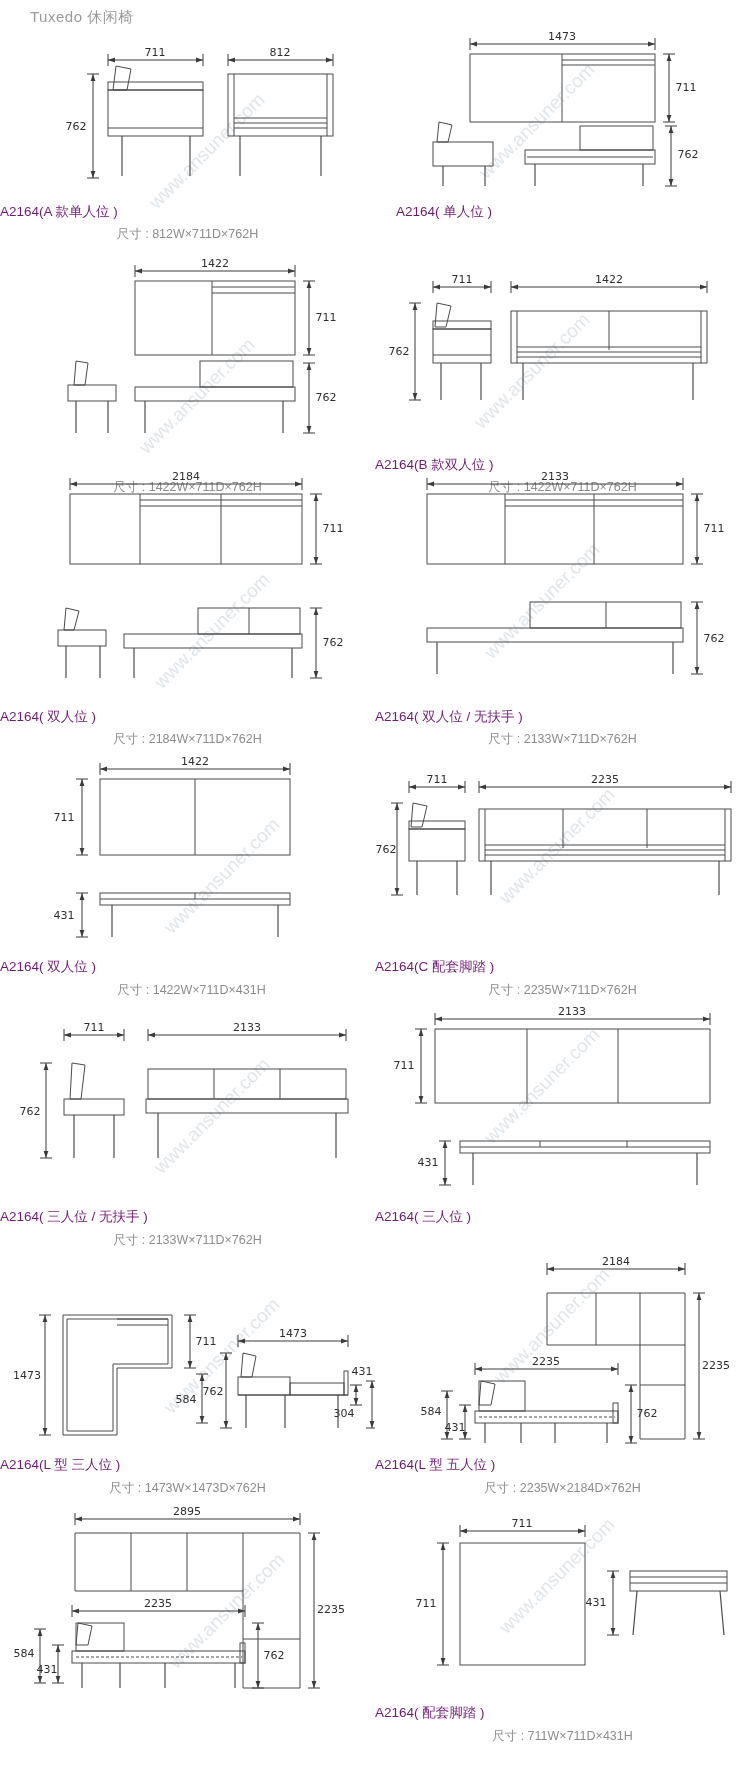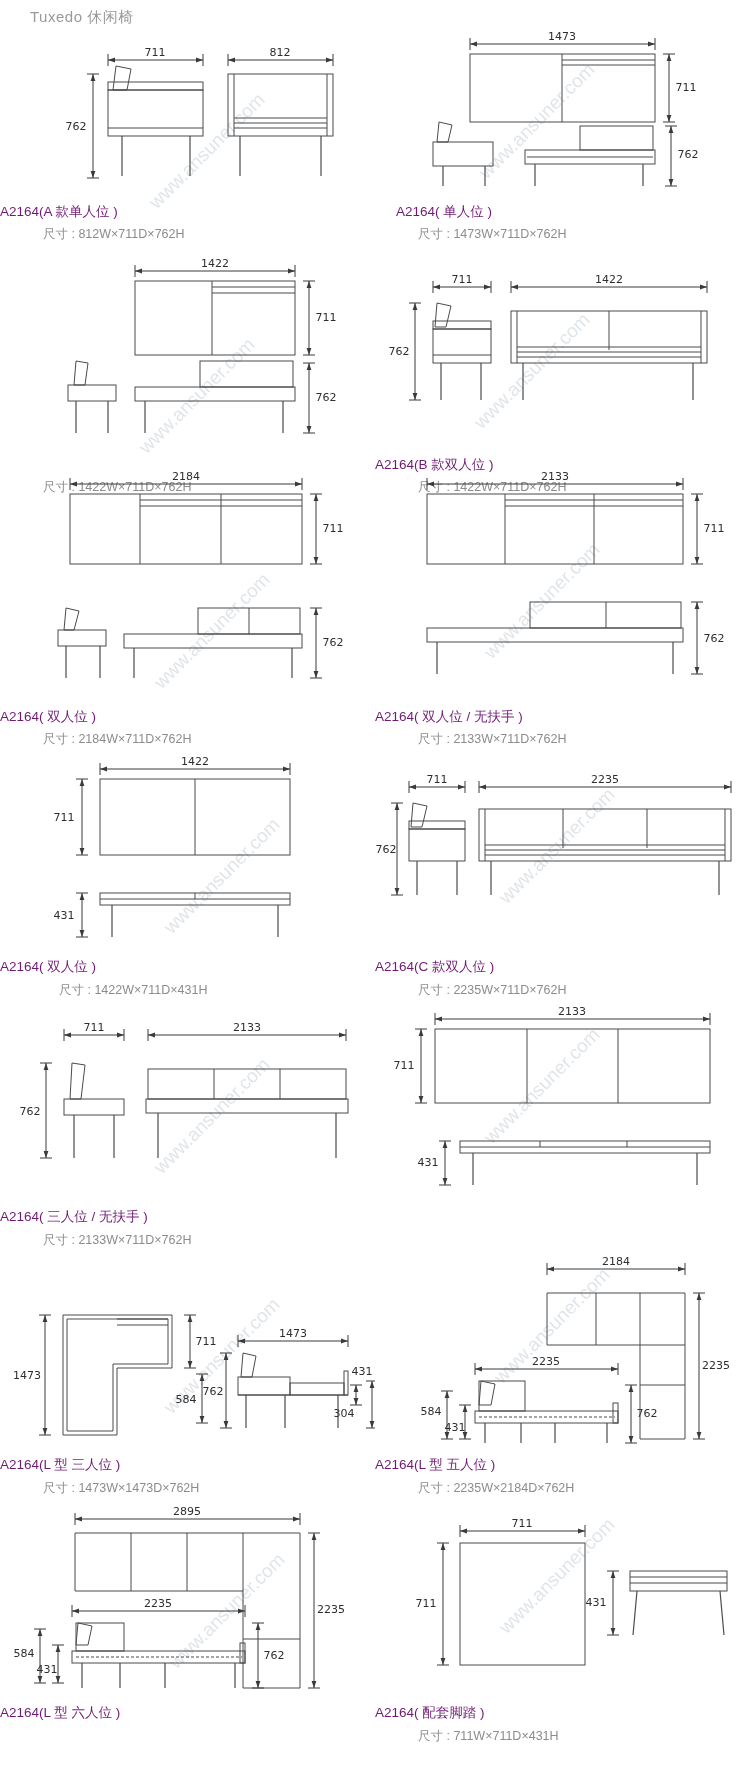--- a/index.html
+++ b/index.html
@@ -3,21 +3,21 @@
 <meta charset="utf-8">
 <style>
   html,body{margin:0;padding:0;background:#fff;}
   #page{position:relative;width:750px;height:1790px;background:#fff;overflow:hidden;
         font-family:"Liberation Sans",sans-serif;}
   #title{position:absolute;left:30px;top:8px;font-size:15px;color:#9a9a9a;letter-spacing:.5px;text-align:center;}
   .wm{position:absolute;transform:rotate(-45deg);font-size:19px;color:#c6d0d8;opacity:.55;
       white-space:nowrap;pointer-events:none;}
   .cell{position:absolute;}
   .lb{position:absolute;width:375px;text-align:left;font-size:13.5px;color:#701a75;}
-  .sz{position:absolute;width:375px;text-align:left;font-size:12.5px;color:#8c8c8c;margin-left:43px;}
+  .sz{position:absolute;width:375px;text-align:center;font-size:12.5px;color:#8c8c8c;}
   svg .o{fill:none;stroke:#4b4b4b;stroke-width:1;}
   svg .f{fill:none;stroke:#4b4b4b;stroke-width:1.2;}
   svg .d{stroke:#3a3a3a;stroke-width:1;marker-start:url(#ms);marker-end:url(#me);}
   svg .t{stroke:#3a3a3a;stroke-width:1;}
   svg .x{font-size:11px;font-family:"DejaVu Sans",sans-serif;fill:#2e2e2e;text-anchor:middle;}
   svg .ds{stroke-dasharray:3 2;}
 </style>
 </head>
 <body>
 
@@ -117,21 +117,20 @@
         <rect x="150" y="120" width="130" height="14"></rect>
       <line x1="152" y1="127" x2="278" y2="127"></line>
       <line class="f" x1="160" y1="134" x2="160" y2="156"></line>
         <line class="f" x1="268" y1="134" x2="268" y2="156"></line>
     </g>
   </svg>
 
   <div class="lb" style="left:0;top:203px">A2164(A 款单人位 )</div>
   <div class="sz" style="left:0;top:226px">尺寸 : 812W×711D×762H</div>
   <div class="lb" style="left:396px;top:203px">A2164( 单人位 )</div>
-  <div class="sz" style="left:375px;top:226px">尺寸 : 1473W×711D×762H</div>
 
   <svg class="cell" style="left:0;top:255px" width="375" height="195">
     <g>
       <line class="d" x1="135" y1="16" x2="295" y2="16"></line>
         <line class="t" x1="135" y1="10" x2="135" y2="22"></line>
         <line class="t" x1="295" y1="10" x2="295" y2="22"></line>
       <text class="x" x="215" y="12">1422</text>
       <line class="d" x1="309" y1="26" x2="309" y2="100"></line>
         <line class="t" x1="303" y1="26" x2="315" y2="26"></line>
         <line class="t" x1="303" y1="100" x2="315" y2="100"></line>
@@ -332,22 +331,22 @@
         <line x1="350" y1="56" x2="350" y2="108"></line>
       <line x1="110" y1="92" x2="350" y2="92"></line>
         <line x1="110" y1="97" x2="350" y2="97"></line>
         <line x1="110" y1="102" x2="350" y2="102"></line>
       <line class="f" x1="116" y1="108" x2="116" y2="142"></line>
         <line class="f" x1="344" y1="108" x2="344" y2="142"></line>
     </g>
   </svg>
 
   <div class="lb" style="left:0;top:958px">A2164( 双人位 )</div>
-  <div class="sz" style="left:16px;top:982px">尺寸 : 1422W×711D×431H</div>
-  <div class="lb" style="left:375px;top:958px">A2164(C 款双人位 )</div>
+  <div class="sz" style="left:4px;top:982px">尺寸 : 1422W×711D×431H</div>
+  <div class="lb" style="left:375px;top:958px">A2164(C 配套脚踏 )</div>
   <div class="sz" style="left:375px;top:982px">尺寸 : 2235W×711D×762H</div>
 
   <svg class="cell" style="left:0;top:1003px" width="375" height="198">
     <g>
       <line class="d" x1="64" y1="32" x2="124" y2="32"></line>
         <line class="t" x1="64" y1="26" x2="64" y2="38"></line>
         <line class="t" x1="124" y1="26" x2="124" y2="38"></line>
       <text class="x" x="94" y="28">711</text>
       <line class="d" x1="148" y1="32" x2="346" y2="32"></line>
         <line class="t" x1="148" y1="26" x2="148" y2="38"></line>
@@ -399,20 +398,21 @@
         <line x1="85" y1="144" x2="335" y2="144"></line>
       <line x1="165" y1="138" x2="165" y2="144"></line>
         <line x1="252" y1="138" x2="252" y2="144"></line>
       <line class="f" x1="98" y1="150" x2="98" y2="182"></line>
         <line class="f" x1="322" y1="150" x2="322" y2="182"></line>
     </g>
   </svg>
 
   <div class="lb" style="left:0;top:1208px">A2164( 三人位 / 无扶手 )</div>
   <div class="sz" style="left:0;top:1232px">尺寸 : 2133W×711D×762H</div>
+  <div class="lb" style="left:375px;top:1208px">A2164( 三人位 )</div>
 
   <svg class="cell" style="left:0;top:1253px" width="375" height="198">
     <g>
       <line class="d" x1="45" y1="62" x2="45" y2="182"></line>
         <line class="t" x1="39" y1="62" x2="51" y2="62"></line>
         <line class="t" x1="39" y1="182" x2="51" y2="182"></line>
       <text class="x" x="27" y="126">1473</text>
       <line class="d" x1="190" y1="62" x2="190" y2="115"></line>
         <line class="t" x1="184" y1="62" x2="196" y2="62"></line>
         <line class="t" x1="184" y1="115" x2="196" y2="115"></line>
@@ -575,16 +575,15 @@
     </g>
     <g class="o">
       <rect x="255" y="68" width="97" height="20"></rect>
       <line x1="255" y1="74" x2="352" y2="74"></line>
         <line x1="255" y1="80" x2="352" y2="80"></line>
       <line class="f" x1="262" y1="88" x2="258" y2="132"></line>
         <line class="f" x1="345" y1="88" x2="349" y2="132"></line>
     </g>
   </svg>
 
-  <div class="lb" style="left:0;top:1704px">A2164(L 型 六人位 )</div>
   <div class="lb" style="left:375px;top:1704px">A2164( 配套脚踏 )</div>
   <div class="sz" style="left:375px;top:1728px">尺寸 : 711W×711D×431H</div>
 </div>
 
 </body></html>

